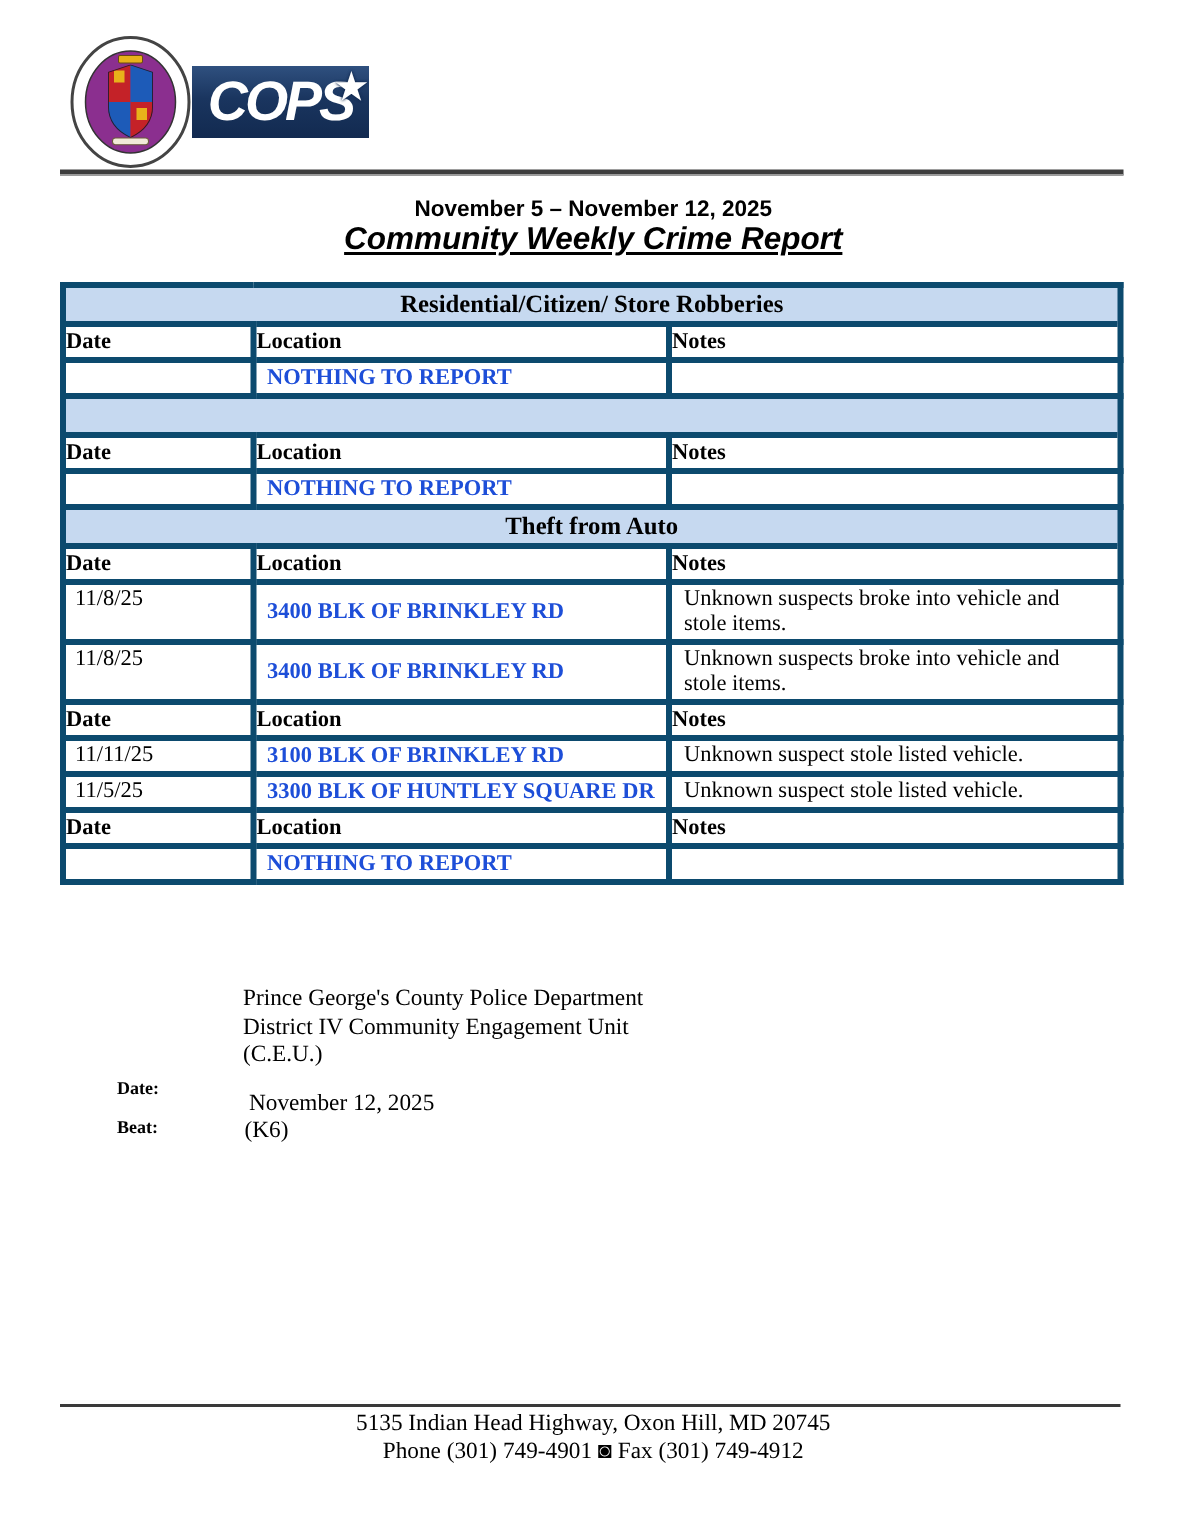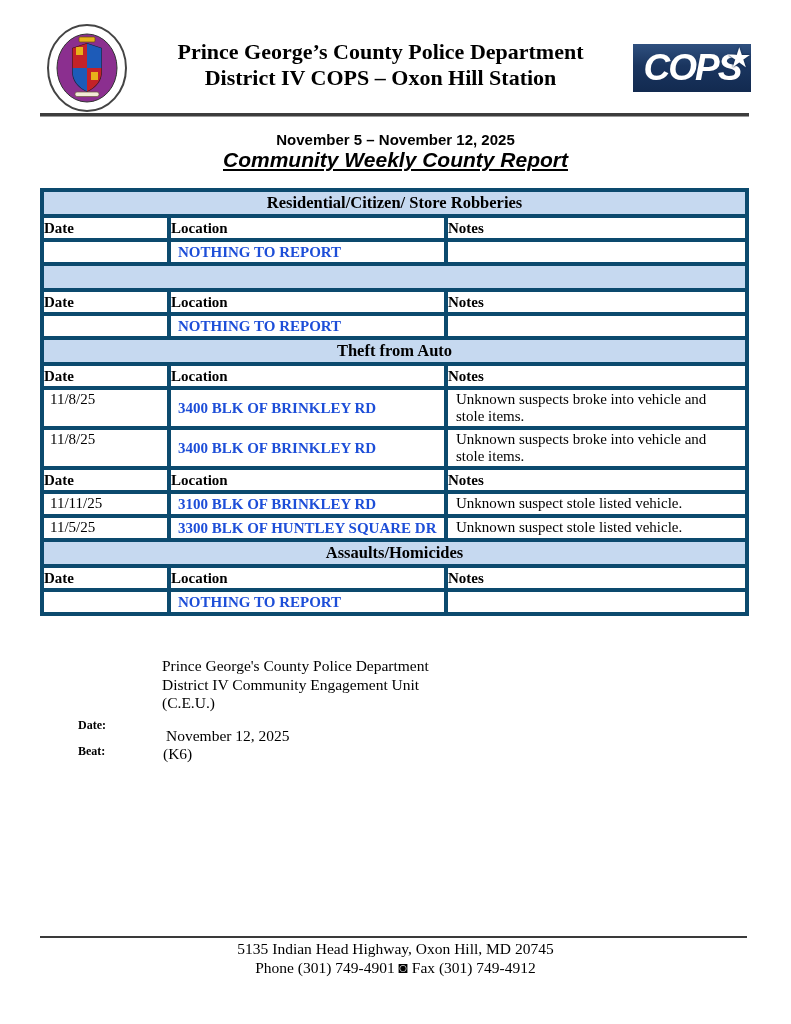--- a/index.html
+++ b/index.html
@@ -97,35 +97,31 @@
         <rect x="26" y="45" width="15" height="24" fill="#1d5bb8"></rect>
         <rect x="41" y="45" width="15" height="24" fill="#c42228"></rect>
         <rect x="30" y="24" width="7" height="8" fill="#e8b21a"></rect>
         <rect x="45" y="49" width="7" height="8" fill="#e8b21a"></rect>
         <path d="M41,20 L56,25 V48 Q56,62 41,69 Q26,62 26,48 V25 Z" fill="none" stroke="#2a1a2a" stroke-width="1.2"></path>
       </g>
       <rect x="33" y="14" width="16" height="5" rx="1" fill="#e8b21a" stroke="#6a4a10" stroke-width="0.7"></rect>
       <rect x="29" y="69" width="24" height="4.5" rx="2" fill="#f2ead8" stroke="#6a5a3a" stroke-width="0.7"></rect>
     </svg>
 
-    <div class="header-titles">
-      <div>Prince George’s County Police Department</div>
-      <div>District IV COPS – Oxon Hill Station</div>
-    </div>
 
     <div class="cops-logo">
       <span>COPS</span>
       <span class="cops-star">★</span>
     </div>
   </div>
 
   <div class="header-rule"></div>
 
   <div class="date-range">November 5 – November 12, 2025</div>
-  <div class="report-title">Community Weekly County Report</div>
+  <div class="report-title">Community Weekly Crime Report</div>
 
   <table class="crime-table">
     <colgroup>
       <col style="width:127px">
       <col style="width:277px">
       <col style="width:301px">
     </colgroup>
     <tbody>
         <tr>
           <td colspan="3" class="section-band">Residential/Citizen/ Store Robberies</td>
@@ -180,23 +176,20 @@
           <td class="cell-date">11/11/25</td>
           <td class="cell-loc">3100 BLK OF BRINKLEY RD</td>
           <td class="cell-notes">Unknown suspect stole listed vehicle.</td>
         </tr>
         <tr>
           <td class="cell-date">11/5/25</td>
           <td class="cell-loc">3300 BLK OF HUNTLEY SQUARE DR</td>
           <td class="cell-notes">Unknown suspect stole listed vehicle.</td>
         </tr>
         <tr>
-          <td colspan="3" class="section-band">Assaults/Homicides</td>
-        </tr>
-        <tr>
           <td class="col-head">Date</td>
           <td class="col-head">Location</td>
           <td class="col-head">Notes</td>
         </tr>
         <tr>
           <td class="cell-date"></td>
           <td class="cell-loc">NOTHING TO REPORT</td>
           <td class="cell-notes"></td>
         </tr>
       </tbody>

